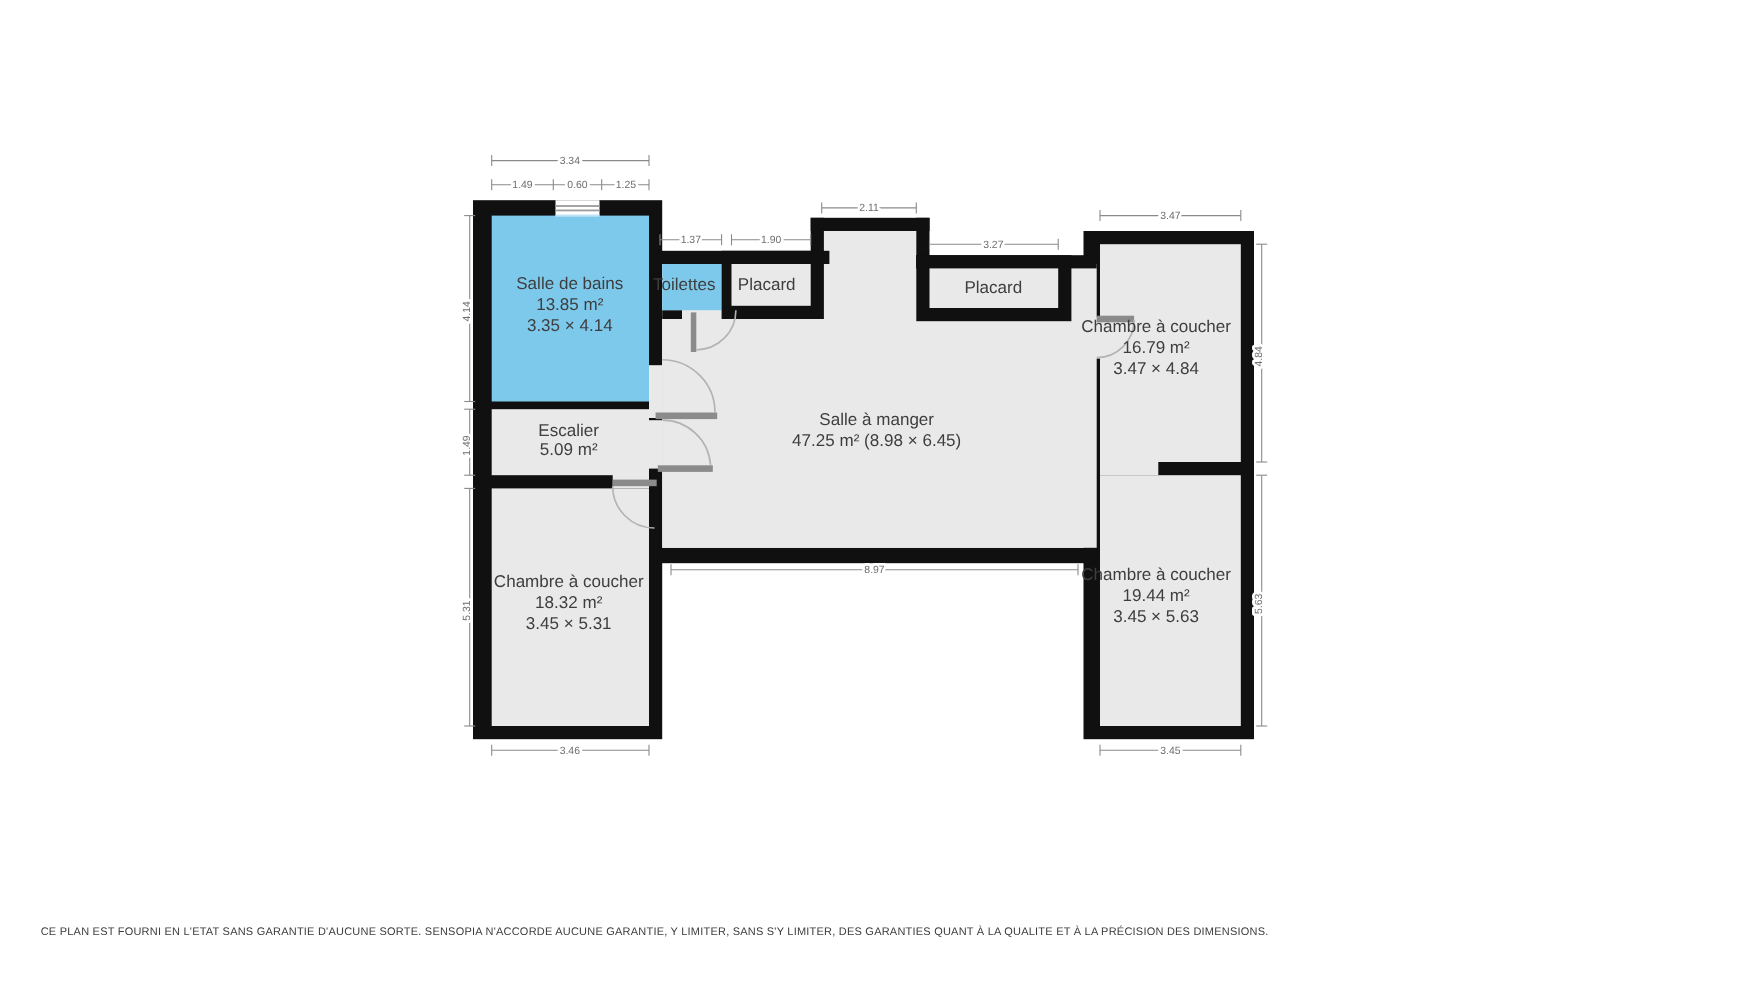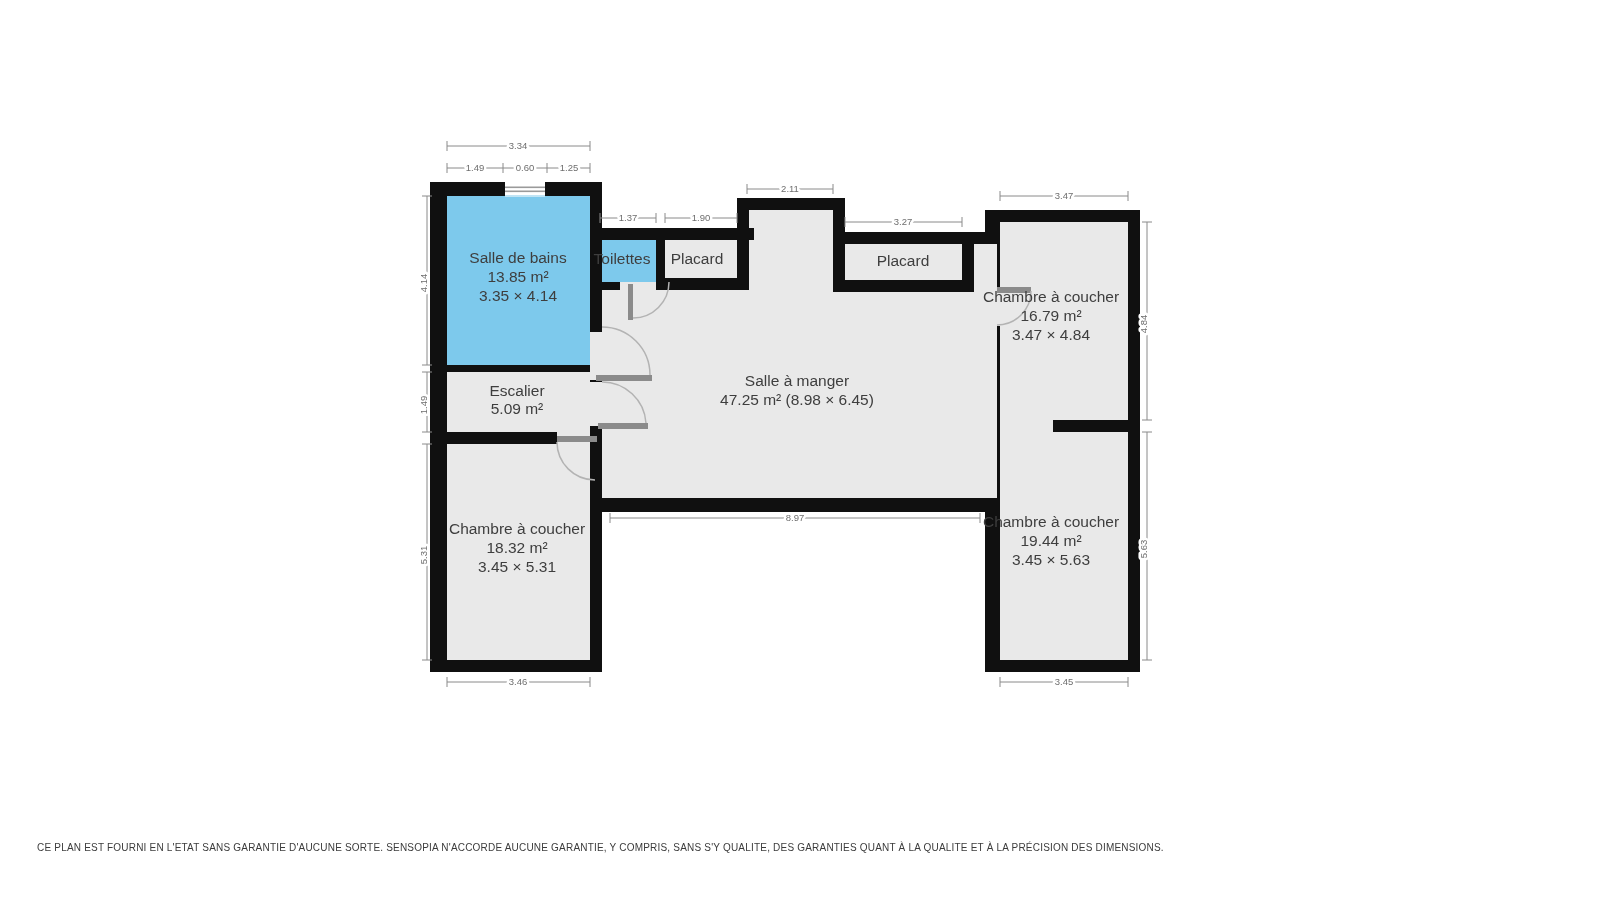--- a/index.html
+++ b/index.html
@@ -212,14 +212,14 @@
       <line class="tick" x1="1142" y1="660" x2="1152" y2="660"></line>
       <text class="dim" x="1147" y="549" transform="rotate(-90 1147 549)">5.63</text>
 
       <line class="dimline" x1="1000" y1="682" x2="1128" y2="682"></line>
       <line class="tick" x1="1000" y1="677" x2="1000" y2="687"></line>
       <line class="tick" x1="1128" y1="677" x2="1128" y2="687"></line>
       <text class="dim" x="1064" y="685">3.45</text>
     </g>
   </svg>
 
-  <div class="disclaimer">CE PLAN EST FOURNI EN L'ETAT SANS GARANTIE D'AUCUNE SORTE. SENSOPIA N'ACCORDE AUCUNE GARANTIE, Y COMPRIS, SANS S'Y QUALITE, DES GARANTIES QUANT À LA QUALITE ET À LA PRÉCISION DES DIMENSIONS.</div>
+  <div class="disclaimer">CE PLAN EST FOURNI EN L'ETAT SANS GARANTIE D'AUCUNE SORTE. SENSOPIA N'ACCORDE AUCUNE GARANTIE, Y LIMITER, SANS S'Y LIMITER, DES GARANTIES QUANT À LA QUALITE ET À LA PRÉCISION DES DIMENSIONS.</div>
 </div>
 
 </body></html>

